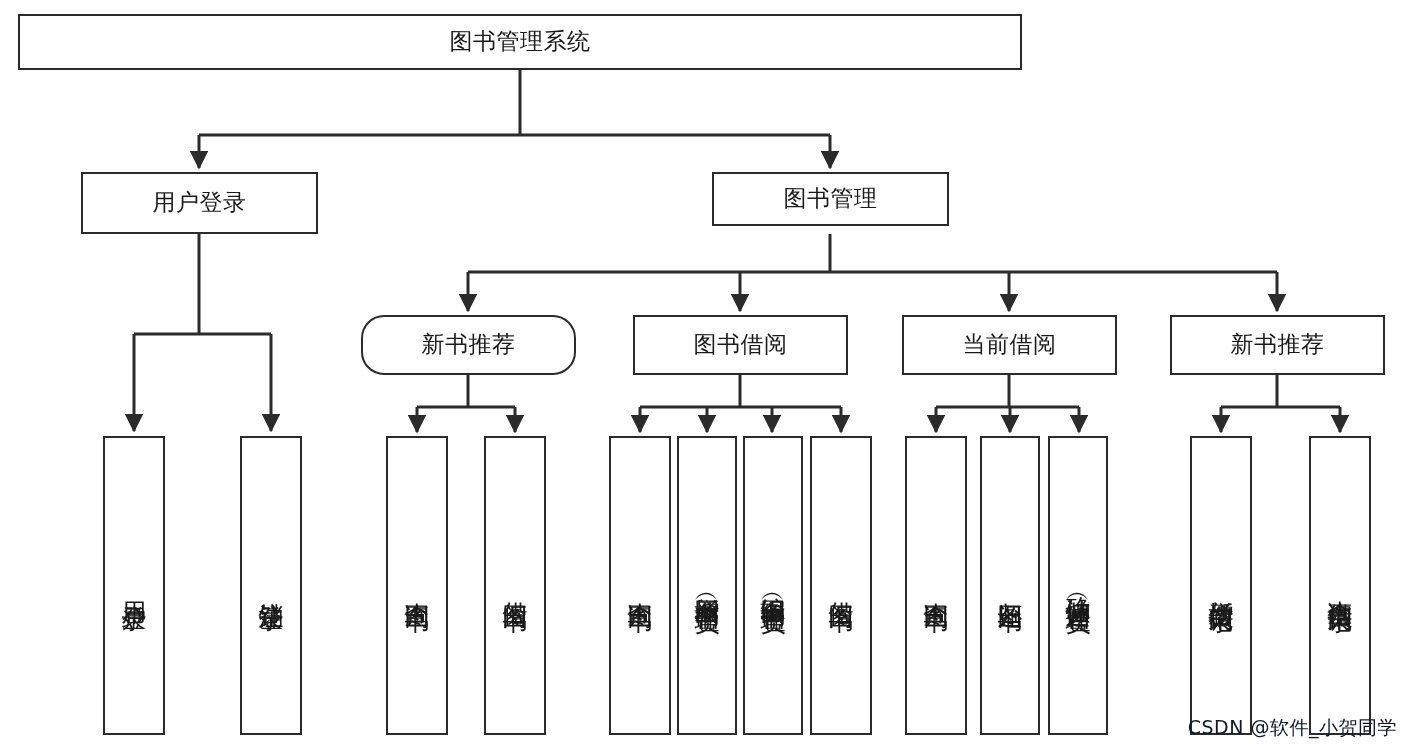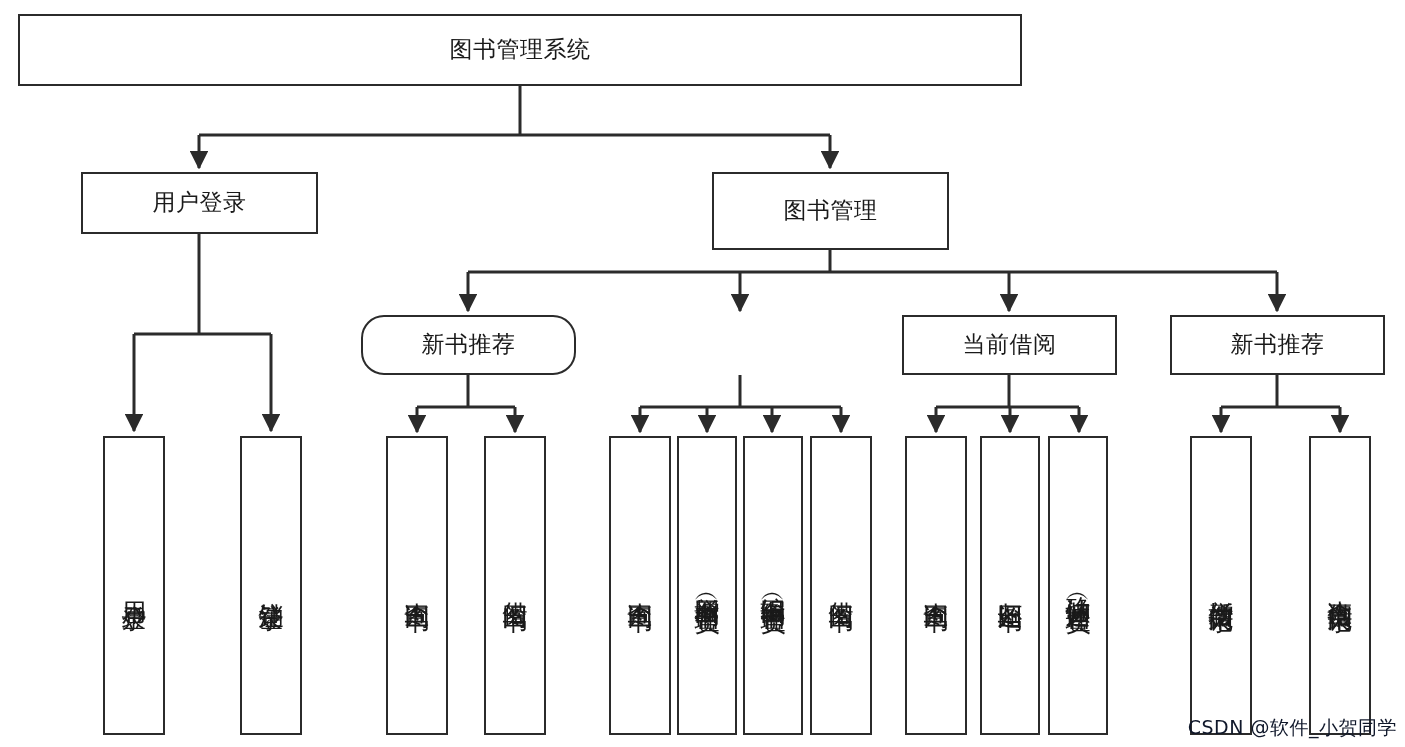--- a/index.html
+++ b/index.html
@@ -118,34 +118,37 @@
       <path d="M 1010 407 L 1010 432" marker-end="url(#arrow)"></path>
       <path d="M 1079 407 L 1079 432" marker-end="url(#arrow)"></path>
 
       <path d="M 1277 375 L 1277 407"></path>
       <path d="M 1221 407 L 1340 407"></path>
       <path d="M 1221 407 L 1221 432" marker-end="url(#arrow)"></path>
       <path d="M 1340 407 L 1340 432" marker-end="url(#arrow)"></path>
     </g>
   </svg>
 
-  <div class="node horiz" style="left:18px; top:14px; width:1004px; height:72px;">
+  <div class="node horiz" style="left:18px; top:14px; width:1004px; height:56px;">
     <span class="label">图书管理系统</span>
   </div>
 
   <div class="node horiz" style="left:81px; top:172px; width:237px; height:62px;">
     <span class="label">用户登录</span>
   </div>
-  <div class="node horiz" style="left:712px; top:172px; width:237px; height:78px;">
+  <div class="node horiz" style="left:712px; top:172px; width:237px; height:54px;">
     <span class="label">图书管理</span>
   </div>
 
   <div class="node horiz" style="left:361px; top:315px; width:215px; height:60px;border-radius:23px;">
     <span class="label">新书推荐</span>
   </div>
+  <div class="node horiz" style="left:633px; top:315px; width:215px; height:60px;">
+    <span class="label">图书借阅</span>
+  </div>
   <div class="node horiz" style="left:902px; top:315px; width:215px; height:60px;">
     <span class="label">当前借阅</span>
   </div>
   <div class="node horiz" style="left:1170px; top:315px; width:215px; height:60px;">
     <span class="label">新书推荐</span>
   </div>
 
   <div class="node vert" style="left:103px; top:436px; width:62px; height:299px;">
     <span class="label">用户登录</span>
   </div>

